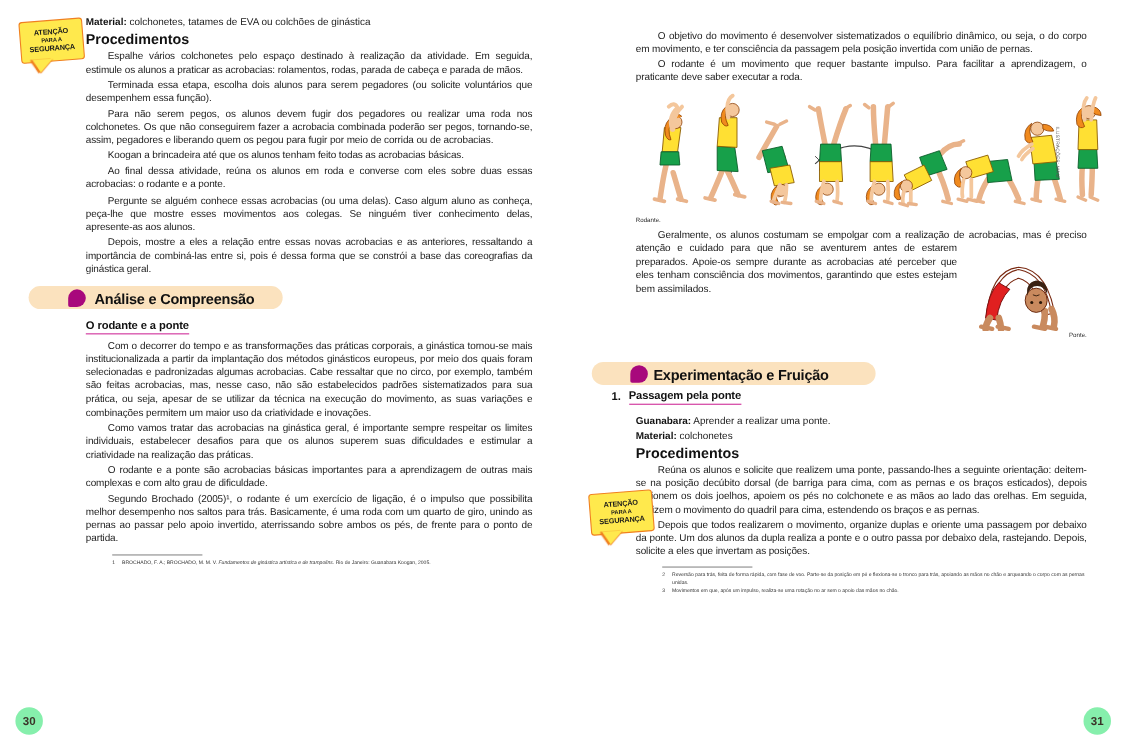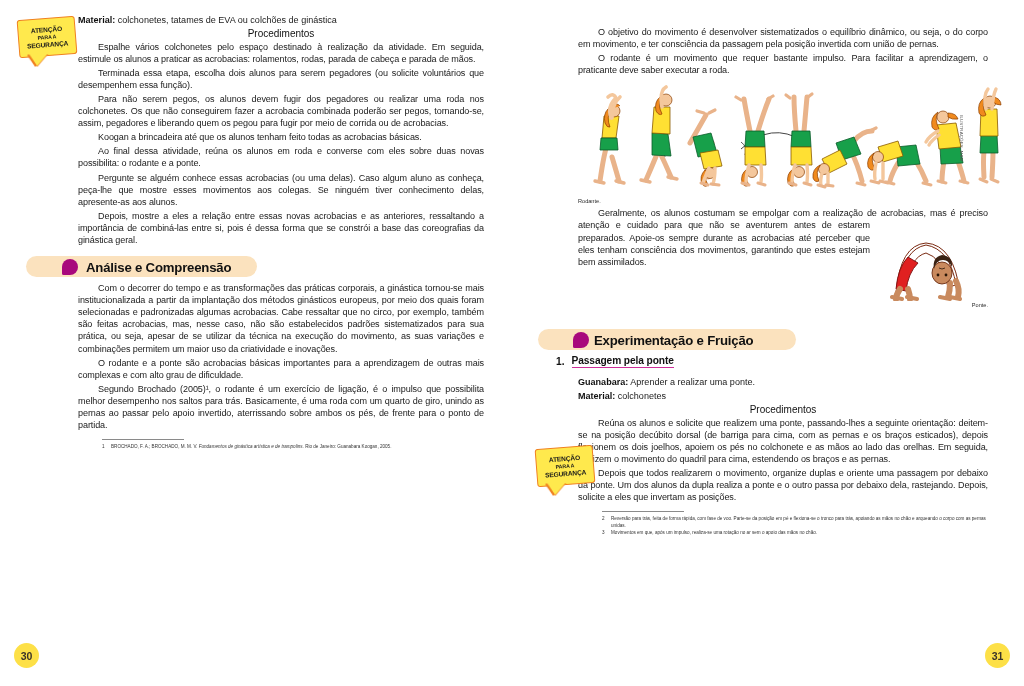--- a/index.html
+++ b/index.html
@@ -26,21 +26,21 @@
     text-indent: 20px;
     margin: 0 0 2.0px 0;
     color: #1b1b1b;
     letter-spacing: -0.01em;
   }
   .lbl {
     font-size: 9.05px; line-height: 12.6px; margin: 0 0 1px 0;
     font-weight: 400; color: #1b1b1b;
   }
   .lbl b, .bold { font-weight: 700; color: #111; }
-  .hdr-proc { font-size: 10px; font-weight: 400; margin: 0 0 2px 0; color: #111; text-align: center; }
+  .hdr-proc { font-size: 13px; font-weight: 700; margin: 0 0 2px 0; color: #111; }
 
   
   .badge-wrap { position: absolute; width: 62px; height: 54px; }
   .badge {
     position: relative;
     width: 58px; height: 38px;
     background: #FFE94D;
     border: 1.6px solid #F08020;
     border-radius: 3px;
     transform: rotate(-4.5deg);
@@ -106,21 +106,21 @@
     margin: 0 0 0.5px 0;
     display: flex; gap: 4px; align-items: flex-start;
   }
   .fn .fn-n { min-width: 5px; }
   .fn i { font-style: italic; }
 
   
   .folio {
     position: absolute; bottom: 18px;
     width: 25px; height: 25px; border-radius: 50%;
-    background: #fde047;
+    background: #86efac;
     display: flex; align-items: center; justify-content: center;
     font-size: 10.5px; font-weight: 700; color: #3a3328;
   }
   .folio-left  { left: 14px; }
   .folio-right { right: 14px; }
 
   
   .fig-rodante { position: relative; margin: 9px 0 0 0; height: 122px; }
   .fig-cap {
     font-size: 5.6px; color: #2c2c2c; margin-top: 1px;
@@ -152,32 +152,36 @@
 
     <div class="lbl">
       <b>Material:</b><span> colchonetes, tatames de EVA ou colchões de ginástica</span>
     </div>
     <div class="hdr-proc">Procedimentos</div>
 
     <p class="para">Espalhe vários colchonetes pelo espaço destinado à realização da atividade. Em seguida, estimule os alunos a praticar as acrobacias: rolamentos, rodas, parada de cabeça e parada de mãos.</p>
     <p class="para">Terminada essa etapa, escolha dois alunos para serem pegadores (ou solicite voluntários que desempenhem essa função).</p>
     <p class="para">Para não serem pegos, os alunos devem fugir dos pegadores ou realizar uma roda nos colchonetes. Os que não conseguirem fazer a acrobacia combinada poderão ser pegos, tornando-se, assim, pegadores e liberando quem os pegou para fugir por meio de corrida ou de acrobacias.</p>
     <p class="para">Koogan a brincadeira até que os alunos tenham feito todas as acrobacias básicas.</p>
-    <p class="para">Ao final dessa atividade, reúna os alunos em roda e converse com eles sobre duas novas possibilita: o rodante e a ponte.</p>
+    <p class="para">Ao final dessa atividade, reúna os alunos em roda e converse com eles sobre duas essas acrobacias: o rodante e a ponte.</p>
     <p class="para">Pergunte se alguém conhece essas acrobacias (ou uma delas). Caso algum aluno as conheça, peça-lhe que mostre esses movimentos aos colegas. Se ninguém tiver conhecimento delas, apresente-as aos alunos.</p>
     <p class="para">Depois, mostre a eles a relação entre essas novas acrobacias e as anteriores, ressaltando a importância de combiná-las entre si, pois é dessa forma que se constrói a base das coreografias da ginástica geral.</p>
 
     <div class="sec" style="margin-left:-52px;text-align:right;">
       <div class="sec-pill" style="width:231px;"></div>
       <div class="sec-dot" style="left:36px;"></div>
       <div class="sec-title" style="left:60px;">Análise e Compreensão</div>
     </div>
 
+    <div>
+      <span class="subhead">O rodante e a ponte</span>
+    </div>
 
     <p class="para">Com o decorrer do tempo e as transformações das práticas corporais, a ginástica tornou-se mais institucionalizada a partir da implantação dos métodos ginásticos europeus, por meio dos quais foram selecionadas e padronizadas algumas acrobacias. Cabe ressaltar que no circo, por exemplo, também são feitas acrobacias, mas, nesse caso, não são estabelecidos padrões sistematizados para sua prática, ou seja, apesar de se utilizar da técnica na execução do movimento, as suas variações e combinações permitem um maior uso da criatividade e inovações.</p>
+    <p class="para">Como vamos tratar das acrobacias na ginástica geral, é importante sempre respeitar os limites individuais, estabelecer desafios para que os alunos superem suas dificuldades e estimular a criatividade na realização das práticas.</p>
     <p class="para">O rodante e a ponte são acrobacias básicas importantes para a aprendizagem de outras mais complexas e com alto grau de dificuldade.</p>
     <p class="para">Segundo Brochado (2005)¹, o rodante é um exercício de ligação, é o impulso que possibilita melhor desempenho nos saltos para trás. Basicamente, é uma roda com um quarto de giro, unindo as pernas ao passar pelo apoio invertido, aterrissando sobre ambos os pés, de frente para o ponto de partida.</p>
 
     <div class="fn-rule"></div>
     <div class="fn" style="margin-left:24px;">
       <span class="fn-n">1</span>
       <span><span>BROCHADO, F. A.; BROCHADO, M. M. V. </span><i>Fundamentos de ginástica artística e de trampolins</i><span>. Rio de Janeiro: Guanabara Koogan, 2005.</span></span>
     </div>
 
     <div class="folio folio-left">30</div>

